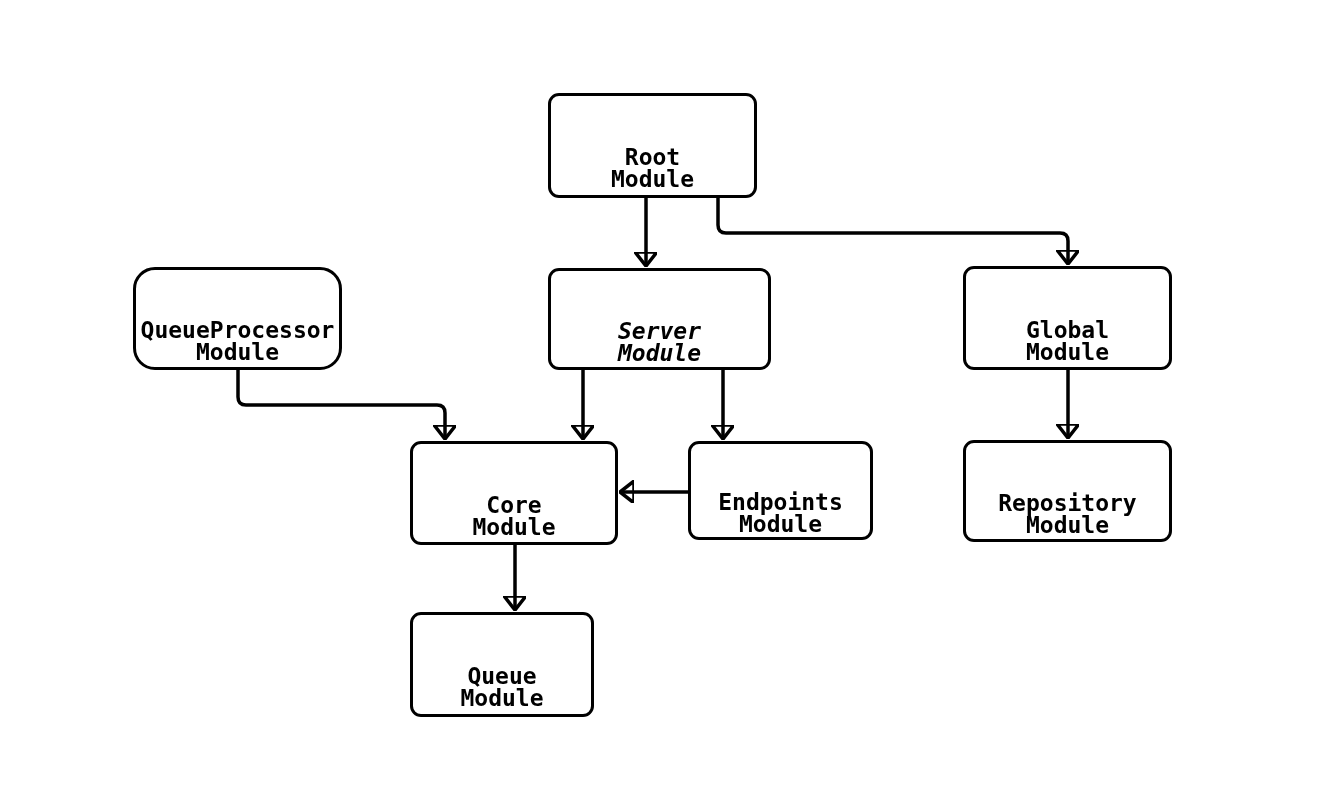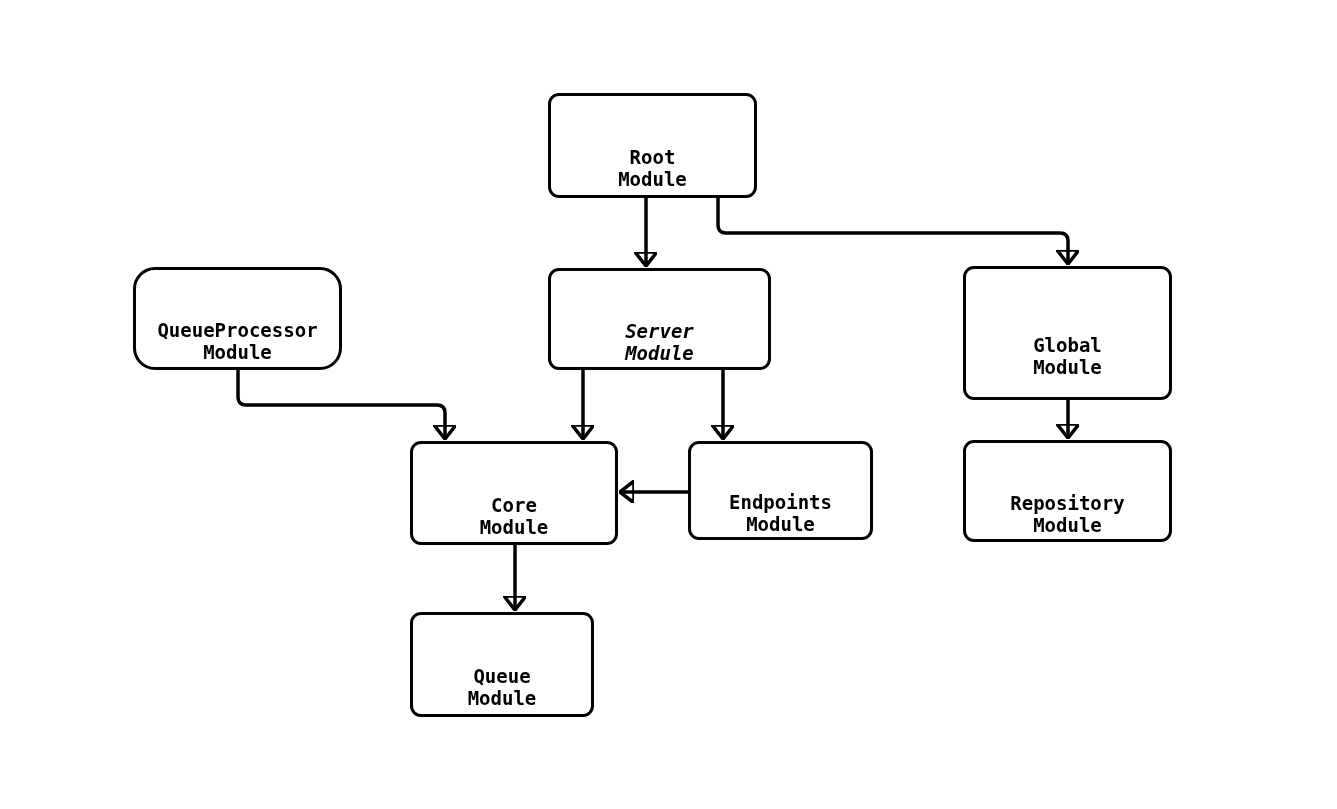--- a/index.html
+++ b/index.html
@@ -34,29 +34,29 @@
     border: 3.5px solid #000000;
     border-radius: 11px;
     display: flex;
     align-items: center;
     justify-content: center;
     text-align: center;
   }
   .node-label {
     white-space: pre-line;
     font-weight: bold;
-    font-size: 19px;
+    font-size: 23px;
     line-height: 22px;
     color: #000000;
     margin-top: 45px;
   }
   
   #node-root           { left: 548px; top:  93px; width: 209px; height: 105px; }
   #node-server         { left: 548px; top: 268px; width: 223px; height: 102px; font-style: italic; }
-  #node-global         { left: 963px; top: 266px; width: 209px; height: 134px; }
+  #node-global         { left: 963px; top: 266px; width: 209px; height: 104px; }
   #node-queueprocessor { left: 133px; top: 267px; width: 209px; height: 103px; border-radius: 22px; }
   #node-core           { left: 410px; top: 441px; width: 208px; height: 104px; }
   #node-endpoints      { left: 688px; top: 441px; width: 185px; height:  99px; }
   #node-repository     { left: 963px; top: 440px; width: 209px; height: 102px; }
   #node-queue          { left: 410px; top: 612px; width: 184px; height: 105px; }
 </style>
 </head>
 <body>
 
 <div id="canvas">

